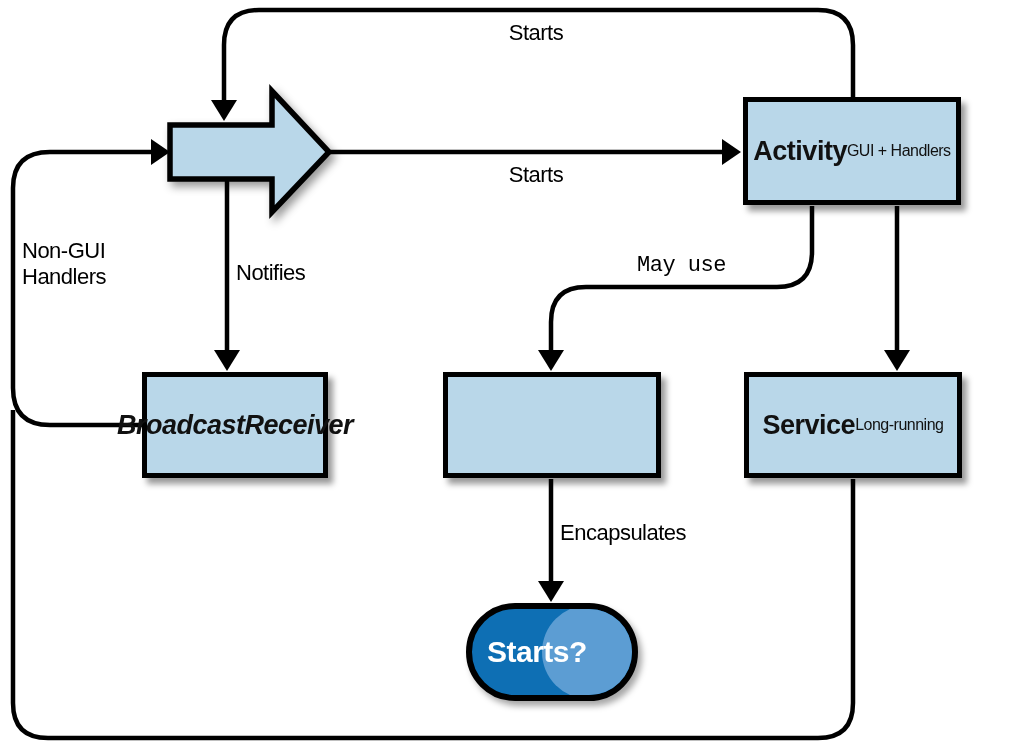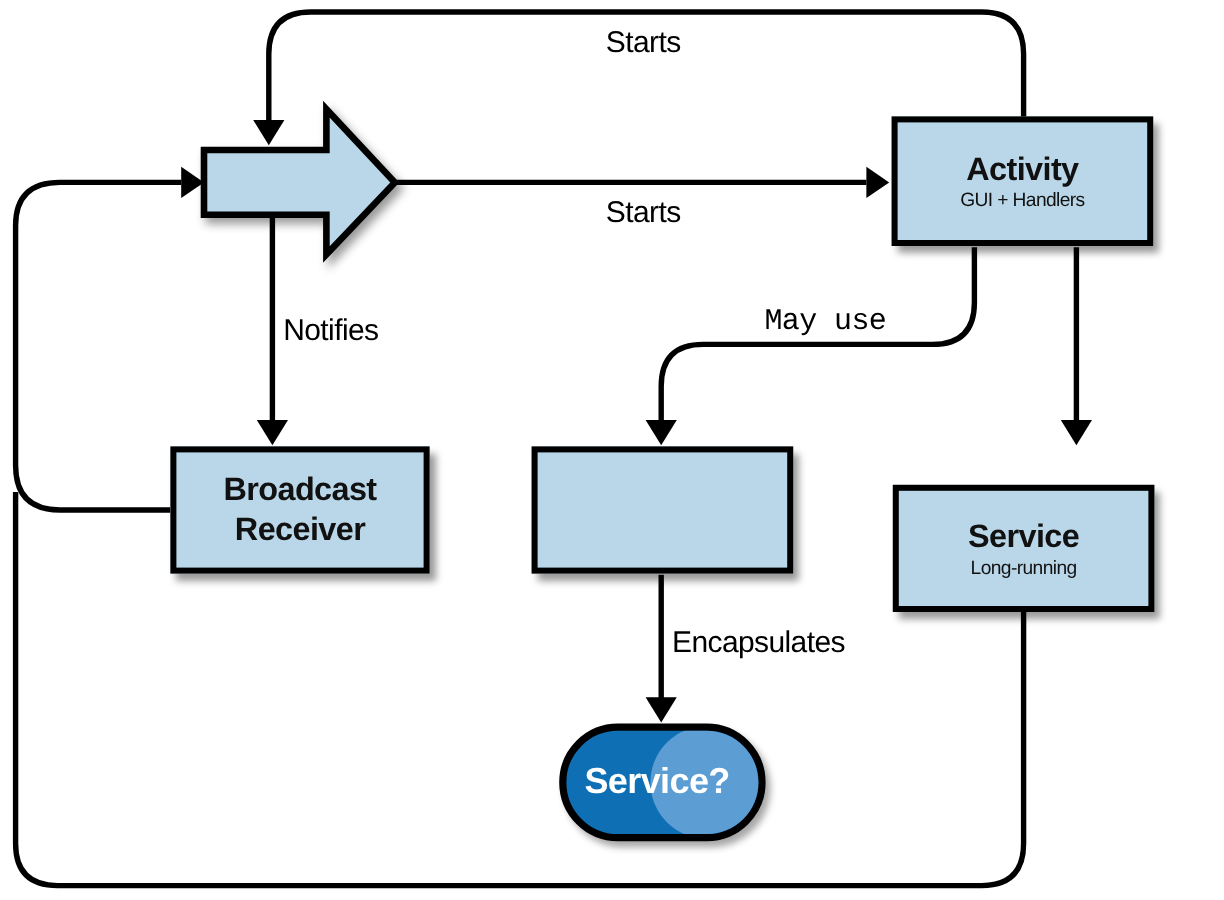--- a/index.html
+++ b/index.html
@@ -12,34 +12,33 @@
     overflow: hidden;
   }
   #wires { position: absolute; left: 0; top: 0; }
 
   .node {
     position: absolute;
     background: #b9d7e9;
     border: 5px solid #000000;
     box-shadow: 5px 6px 6px rgba(0,0,0,0.40);
     display: flex;
-    flex-direction: column;
     align-items: center;
     justify-content: center;
     text-align: center;
     box-sizing: border-box;
     line-height: 1.22;
     letter-spacing: -0.5px;
   }
   .node-title { font-weight: bold; font-size: 27px; color: #111; }
   .node-sub   { font-weight: normal; font-size: 16px; color: #111; }
 
   .edge-label {
     position: absolute;
-    font-size: 25px;
+    font-size: 22px;
     color: #000000;
     letter-spacing: -0.5px;
     white-space: nowrap;
     line-height: 1.2;
   }
   .centered { transform: translateX(-50%); }
 
   #intent-label {
     position: absolute;
     left: 170px; top: 125px; width: 102px; height: 54px;
@@ -107,43 +106,47 @@
 
     <polygon points="170,125 272,125 272,91 329,152 272,212 272,179 170,179" fill="#b9d7e9" stroke="#000" stroke-width="5.5" stroke-linejoin="miter" style="filter: drop-shadow(4px 5px 4px rgba(0,0,0,0.40));"></polygon>
   </svg>
 
 
   <div class="node" style="left:743px; top:97px; width:218px; height:108px;">
     <div class="node-title">Activity</div>
     <div class="node-sub">GUI + Handlers</div>
   </div>
 
-  <div class="node" style="left:142px; top:372px; width:216px; height:106px;">
+  <div class="node" style="left:142px; top:372px; width:186px; height:106px;font-style:italic;">
     <div class="node-title">Broadcast</div>
     <div class="node-title">Receiver</div>
   </div>
 
   <div class="node" style="left:443px; top:372px; width:218px; height:106px;">
   </div>
 
-  <div class="node" style="left:744px; top:372px; width:218px; height:106px;margin-top:32px;">
+  <div class="node" style="left:744px; top:372px; width:218px; height:106px;">
     <div class="node-title">Service</div>
     <div class="node-sub">Long-running</div>
   </div>
 
   <div id="sqlite-capsule">
     <div id="sqlite-highlight"></div>
-    <div id="sqlite-text">Service?</div>
+    <div id="sqlite-text">Starts?</div>
   </div>
 
   <div class="edge-label centered" style="left:536px; top:20px;">Starts</div>
 
   <div class="edge-label centered" style="left:536px; top:162px;">Starts</div>
 
   <div class="edge-label" style="left:236px; top:260px;">Notifies</div>
 
+  <div class="edge-label" style="left:22px; top:238px;">
+    <div>Non-GUI</div>
+    <div>Handlers</div>
+  </div>
 
   <div class="edge-label" style="left:637px; top:253px;font-family:Liberation Mono, monospace;">May use</div>
 
 
   <div class="edge-label" style="left:560px; top:520px;">Encapsulates</div>
 
 </div>
 
 </body></html>

